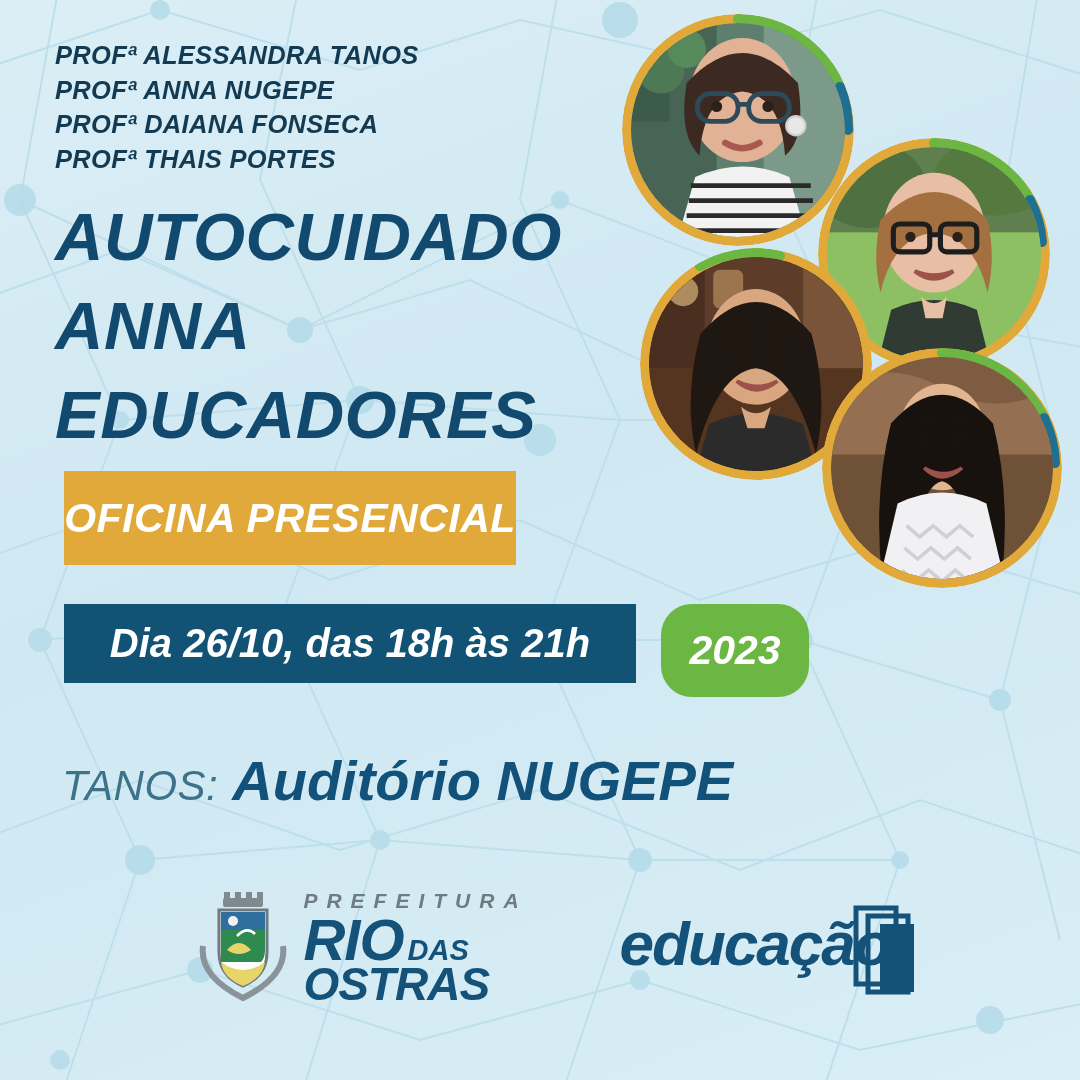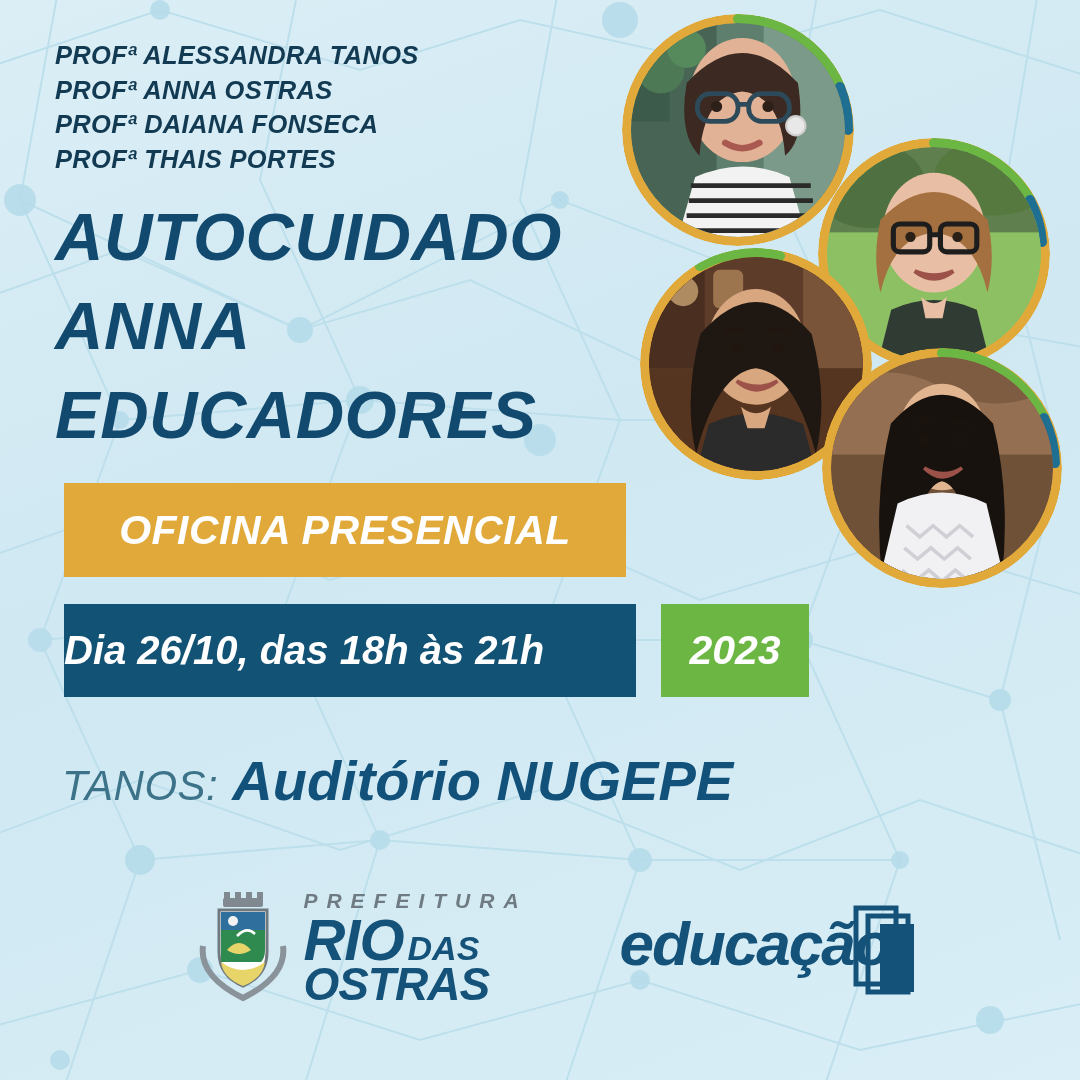--- a/index.html
+++ b/index.html
@@ -53,67 +53,68 @@
     font-weight: bold;
     line-height: 1.33;
     letter-spacing: 0.5px;
   }
   .title div { white-space: nowrap; }
 
   
   .banner-yellow {
     position: absolute;
     left: 64px;
-    top: 483px;
-    width: 562px;
+    top: 471px;
+    width: 452px;
     height: 94px;
     background: #e0a93a;
     z-index: 3;
     display: flex;
     align-items: center;
     justify-content: center;
   }
   .banner-yellow span {
     color: #ffffff;
     font-size: 41px;
     font-weight: bold;
     letter-spacing: 0.5px;
   }
 
   
   .banner-blue {
     position: absolute;
     left: 64px;
     top: 604px;
     width: 572px;
-    height: 93px;
+    height: 79px;
     background: #115275;
     z-index: 3;
     display: flex;
     align-items: center;
-    justify-content: flex-start;
+    justify-content: center;
   }
   .banner-blue span {
     color: #ffffff;
     font-size: 40px;
     font-weight: bold;
   }
 
   
   .banner-green {
     position: absolute;
     left: 661px;
     top: 604px;
     width: 148px;
     height: 93px;
     background: #6cb643;
     z-index: 3;
     display: flex;
     align-items: center;
     justify-content: center;
+    border-radius: 31px;
   }
   .banner-green span {
     color: #ffffff;
     font-size: 41px;
     font-weight: bold;
   }
 
   
   .local {
     position: absolute;
@@ -210,21 +211,21 @@
     align-items: baseline;
   }
   .rio {
     color: #14527a;
     font-size: 58px;
     font-weight: bold;
     letter-spacing: -1px;
   }
   .das {
     color: #14527a;
-    font-size: 34px;
+    font-size: 29px;
     font-weight: bold;
     margin-left: 4px;
   }
   .ostras {
     color: #14527a;
     font-size: 46px;
     font-weight: bold;
     letter-spacing: -1px;
     margin-top: -4px;
   }
@@ -292,21 +293,21 @@
       <circle cx="900" cy="860" r="9"></circle>
       <circle cx="200" cy="970" r="13"></circle>
       <circle cx="640" cy="980" r="10"></circle>
       <circle cx="990" cy="1020" r="14"></circle>
       <circle cx="60" cy="1060" r="10"></circle>
     </g>
   </svg>
 
   <div class="speakers">
     <div class="speaker-line">PROFª ALESSANDRA TANOS</div>
-    <div class="speaker-line">PROFª ANNA OSTRAS</div>
+    <div class="speaker-line">PROFª ANNA NUGEPE</div>
     <div class="speaker-line">PROFª DAIANA FONSECA</div>
     <div class="speaker-line">PROFª THAIS PORTES</div>
   </div>
 
   <div class="title">
     <div>AUTOCUIDADO</div>
     <div>ANNA</div>
     <div>EDUCADORES</div>
   </div>
 

